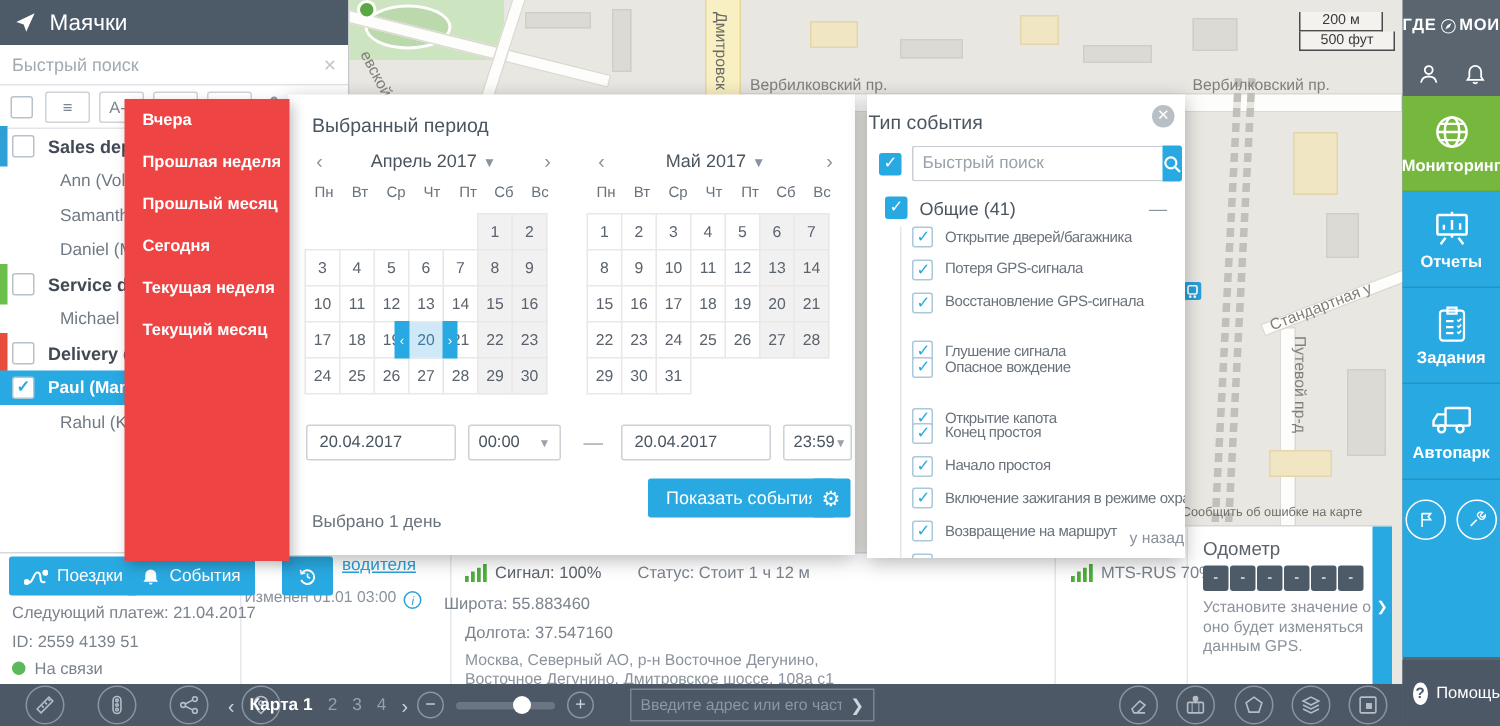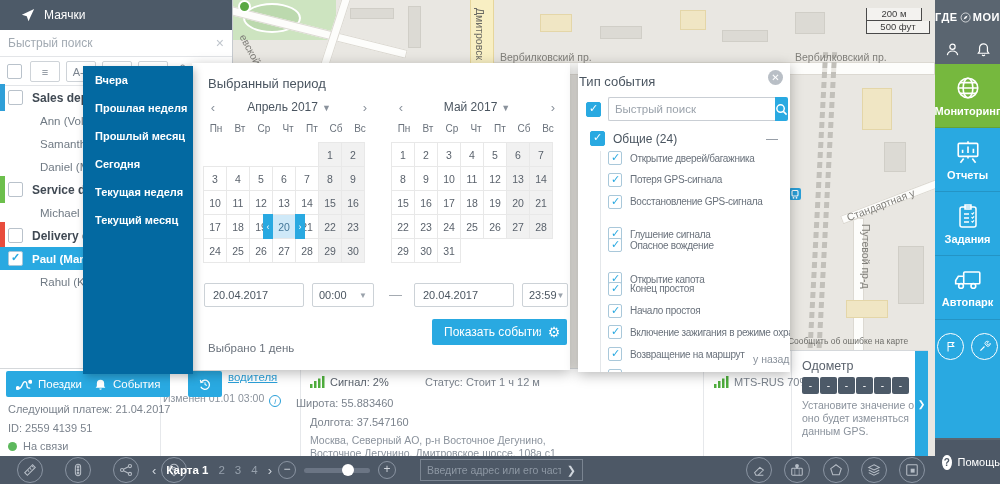--- a/index.html
+++ b/index.html
@@ -20,21 +20,21 @@
   .mlabel.v { writing-mode:vertical-rl; }
   .station { color:#2a9fd8; font-size:11px; display:flex; align-items:center; gap:3px; }
   .scalebar { position:absolute; font-size:9.5px; color:#3c3c3c; text-align:center; }
   .scalebar .t { width:56px; border:1px solid #4a4a4a; border-top:none; background:rgba(255,255,255,.45); padding:0 0 1px; }
   .scalebar .b { width:64px; border:1px solid #4a4a4a; border-top:none; background:rgba(255,255,255,.45); padding:0 0 1px; }
   .attrib { position:absolute; font-size:8.5px; color:#6e6e6a; white-space:nowrap; }
   .attrib a { color:#6e6e6a; text-decoration:none; }
 
   
   .lpanel { position:absolute; left:0; top:0; width:233px; height:456px; background:#fff; border-right:1px solid #c6cacf; z-index:20; }
-  .lhead { height:30px; background:#4d5a68; color:#fff; display:flex; align-items:center; padding:0 21px; gap:9px; font-size:12px; }
+  .lhead { height:30px; background:#4d5a68; color:#fff; display:flex; align-items:center; padding:0 10px; gap:9px; font-size:15px; }
   .lsearch { height:27px; border-bottom:1px solid #e3e5e8; display:flex; align-items:center; padding:0 8px; }
   .lsearch input { flex:1; border:none; outline:none; font-size:12px; color:#5a626c; font-family:inherit; background:transparent; }
   .lsearch input::placeholder { color:#a2aab2; }
   .xclear { color:#bfc5cc; font-size:14px; line-height:1; cursor:pointer; }
   .ltools { height:29px; border-bottom:1px solid #e3e5e8; position:relative; }
   .tbtn { position:absolute; top:4px; width:30px; height:21px; border:1px solid #ced3d8; border-radius:2px; background:#fff; color:#7c8590; font-size:11px; display:flex; align-items:center; justify-content:center; }
   .cb { width:15px; height:15px; border:1px solid #b9c2cb; border-radius:2px; background:#fff; flex:none; position:relative; }
   .cb.on { background:#29a9e1; border-color:#29a9e1; }
   .cb.on:after { content:"✓"; position:absolute; left:2px; top:-1px; color:#fff; font-size:11px; }
   .cb.onw { background:#fff; border-color:#a9c8da; }
@@ -43,21 +43,21 @@
   .brow { height:23px; display:flex; align-items:center; position:relative; }
   .brow .bar { position:absolute; left:0; top:-2px; width:5px; height:27px; }
   .brow.group { font-size:12px; font-weight:bold; color:#414a54; }
   .brow.group .cb { margin:0 9px 0 8px; }
   .brow.vehicle { font-size:11.5px; color:#707a84; padding-left:40px; }
   .brow.sel { background:#29a9e1; color:#fff; font-weight:bold; padding-left:0; }
   .brow.sel .cb { margin:0 9px 0 8px; }
   .brow span { white-space:nowrap; overflow:hidden; }
 
   
-  .pmenu { position:absolute; left:83px; top:66px; width:110px; height:308px; background:#0369a1; z-index:25; box-shadow:2px 3px 8px rgba(0,0,0,.25); }
+  .pmenu { position:absolute; left:83px; top:66px; width:110px; height:308px; background:#ef4444; z-index:25; box-shadow:2px 3px 8px rgba(0,0,0,.25); }
   .pmenu-item { padding:8px 0 8px 12px; color:#fff; font-size:11px; font-weight:bold; cursor:pointer; }
 
   
   .calpanel { position:absolute; left:192px; top:63px; width:378px; height:307px; background:#fff; z-index:24; box-shadow:0 3px 12px rgba(0,0,0,.28); }
   .calpanel h3 { font-size:13px; font-weight:normal; color:#4a5560; padding:13px 0 0 16px; }
   .cal { position:absolute; top:32px; width:170px; }
   .cal.c0 { left:12px; } .cal.c1 { left:200px; }
   .calhead { display:flex; align-items:center; height:24px; font-size:12px; color:#4a5560; }
   .calhead .nav { width:18px; color:#8a929c; font-size:13px; cursor:pointer; text-align:center; }
   .calhead .mon { flex:1; text-align:center; }
@@ -414,21 +414,21 @@
       <input type="text" placeholder="Быстрый поиск" style="">
       <button class="esbtn">
         <svg width="13" height="13" viewBox="0 0 14 14" stroke="#fff" fill="none" stroke-width="1.6">
             <circle cx="6" cy="6" r="4"></circle>
             <path d="M9 9l3.5 3.5"></path>
           </svg>
       </button>
     </div>
     <div class="egroup">
       <span class="cb on"></span>
-      <span>Общие (24)</span>
+      <span>Общие (41)</span>
       <span class="min">—</span>
     </div>
     <div class="etree" id="etree" style="height: 225px;"></div>
     <div class="elist" id="event-list">
         <div class="eitem" style="top: 0px;">
           <span class="cb onw"></span>
           <label>Открытие дверей/багажника</label>
         </div>
         <div class="eitem" style="top: 21.8px;">
           <span class="cb onw"></span>
@@ -472,21 +472,21 @@
       </div>
   </div>
 
   <div class="blockA">
     <div class="vdiv" style="left:160px;"></div>
     <div class="vdiv" style="left:300px;"></div>
     <div class="gtxt" style="left:8px;top:34px;">Следующий платеж: 21.04.2017</div>
     <div class="gtxt" style="left:8px;top:53px;">ID: 2559 4139 51</div>
     <div class="gtxt" style="left:8px;top:71px;"><span class="dot"></span><span>На связи</span></div>
     <div class="gtxt sm" style="left:163px;top:23px;"><span>Изменен 01.01 03:00</span><span class="icircle">i</span></div>
-    <div class="dtxt" style="left:330px;top:7px;">Сигнал: 2%</div>
+    <div class="dtxt" style="left:330px;top:7px;">Сигнал: 100%</div>
     <svg style="position:absolute;left:310px;top:7px;" width="15" height="12" viewBox="0 0 15 12">
         <rect x="0" y="8" width="2.5" height="4" fill="#4fae3d"></rect>
         <rect x="4" y="5" width="2.5" height="7" fill="#4fae3d"></rect>
         <rect x="8" y="2.5" width="2.5" height="9.5" fill="#4fae3d"></rect>
         <rect x="12" y="0" width="2.5" height="12" fill="#4fae3d"></rect>
       </svg>
     <div class="gtxt" style="left:425px;top:7px;">Статус: Стоит 1 ч 12 м</div>
     <div class="gtxt" style="left:296px;top:28px;">Широта: 55.883460</div>
     <div class="gtxt" style="left:310px;top:47px;">Долгота: 37.547160</div>
     <div class="gtxt sm" style="left:310px;top:65px;">Москва, Северный АО, р-н Восточное Дегунино,</div>

